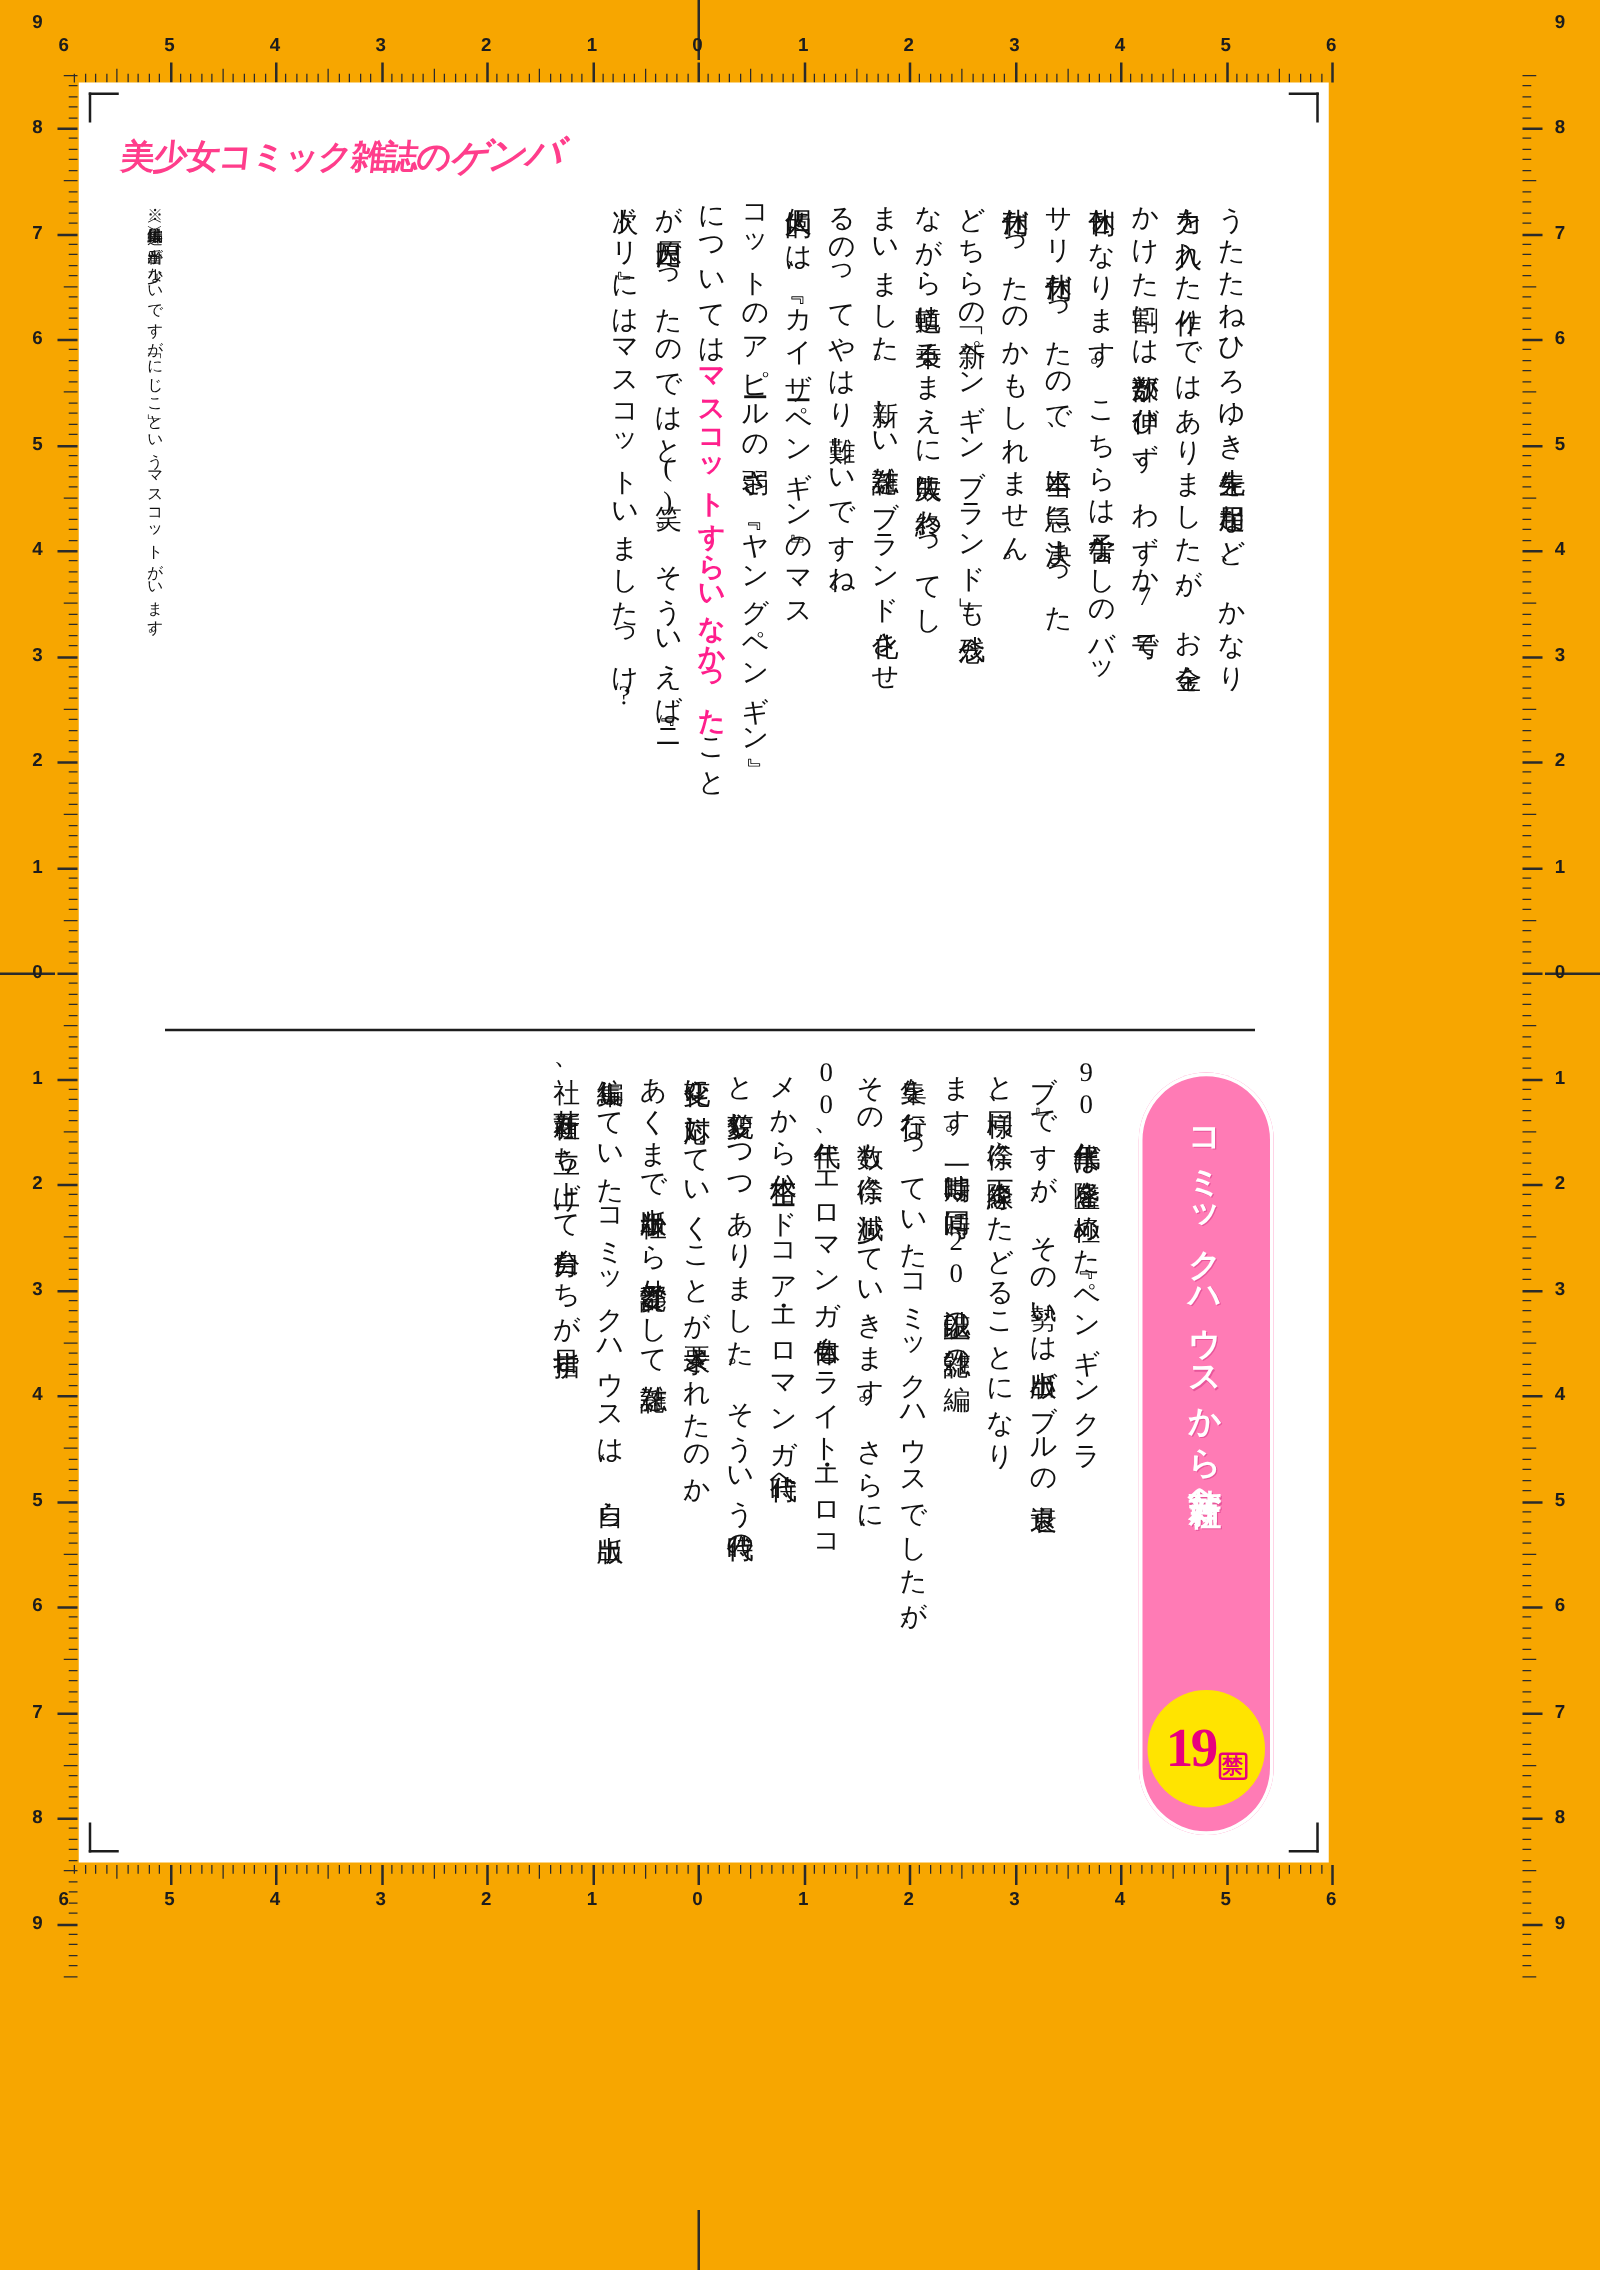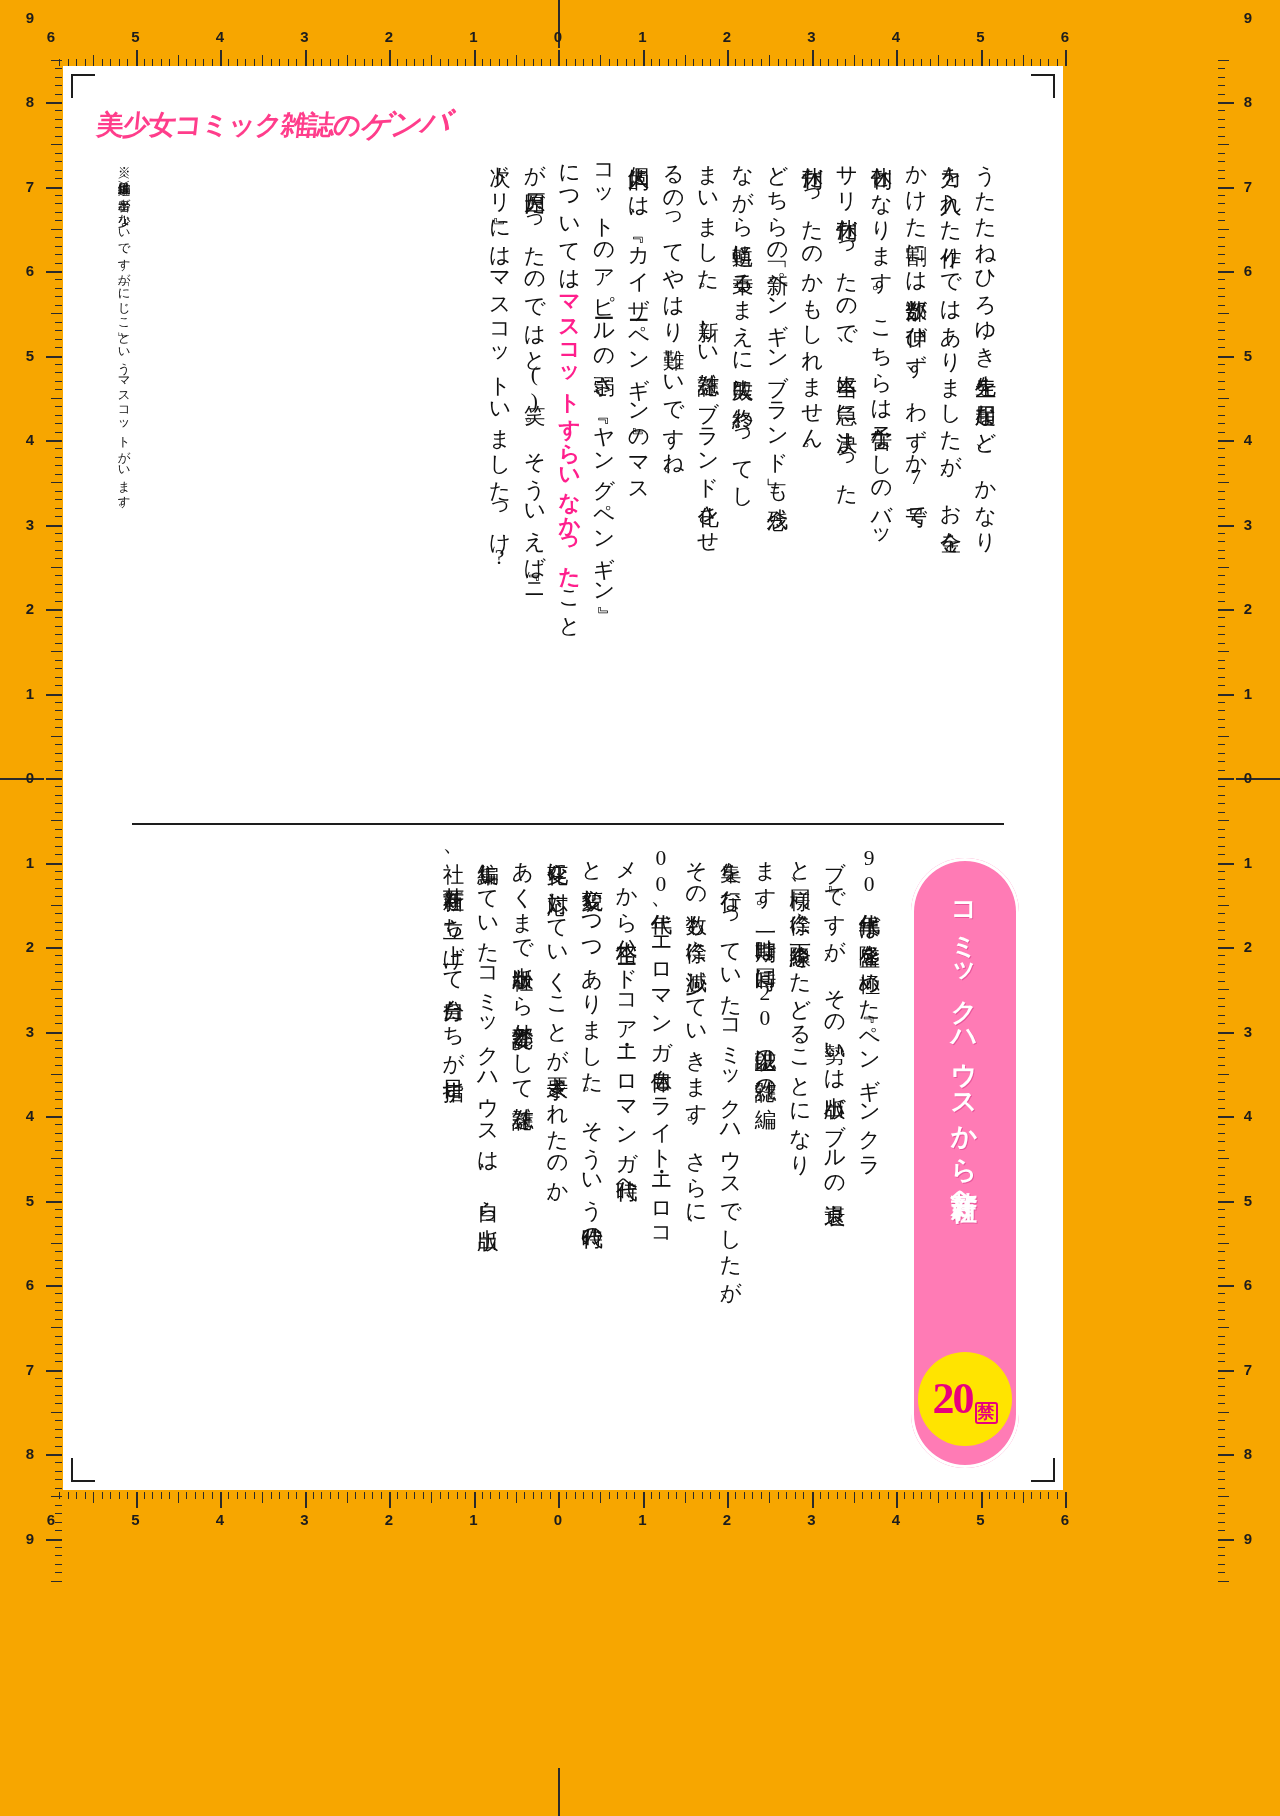--- a/index.html
+++ b/index.html
@@ -997,20 +997,20 @@
         <div class="vtext col">と変貌しつつありました。そういう時代の</div>
         <div class="vtext col">変化に対応していくことが要求されたのか、</div>
         <div class="vtext col">あくまで出版社から外部委託として雑誌を</div>
         <div class="vtext col">編集していたコミックハウスは、自ら出版</div>
         <div class="vtext col">社、茜新社を立ち上げて自分たちが目指す</div>
       </div>
 
       <div id="section-badge">
         <div class="label">コミックハウスから茜新社へ</div>
         <div id="age-seal">
-          <span class="num">20</span>
+          <span class="num">19</span>
           <span class="kin">禁</span>
         </div>
       </div>
 
     </div>
   </div>
 </div>
 
 </body></html>

